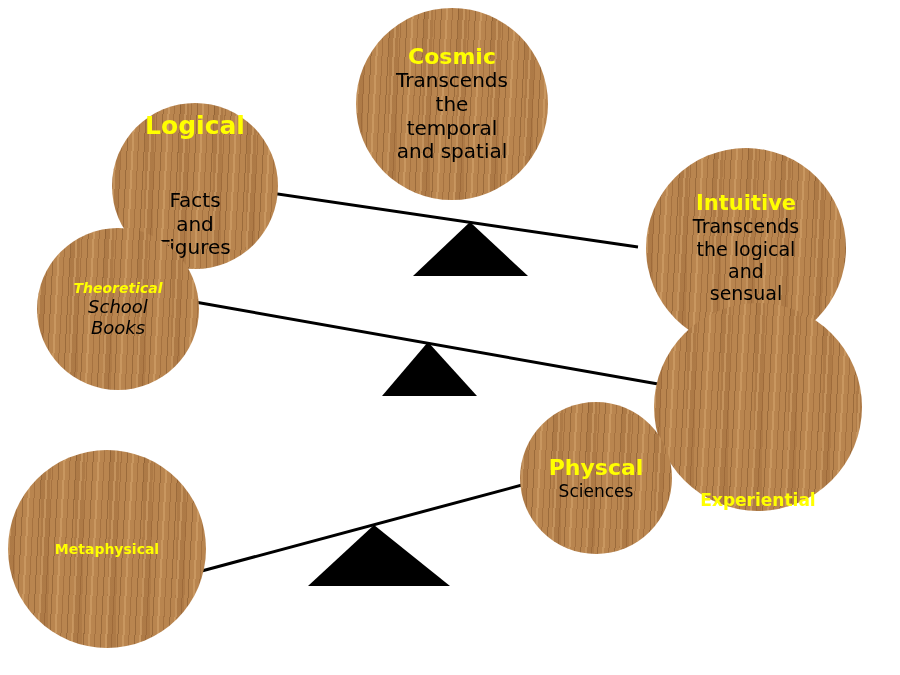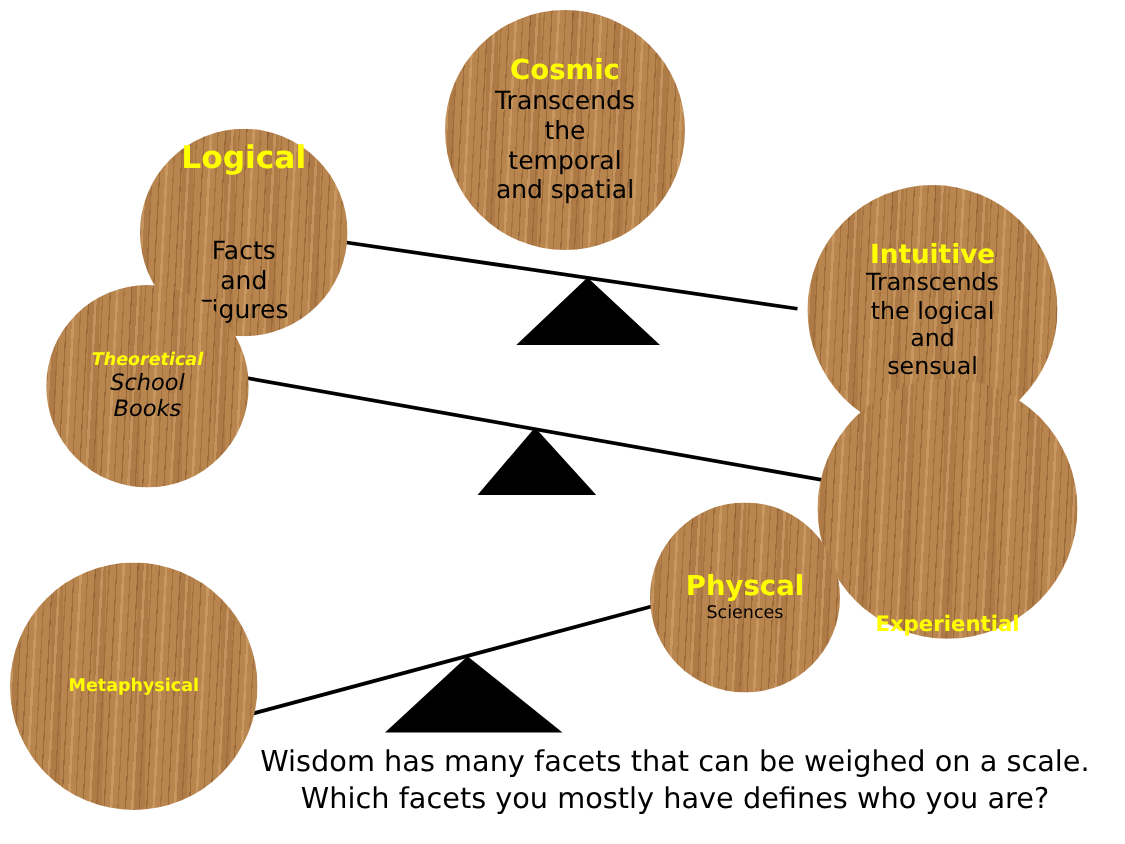--- a/index.html
+++ b/index.html
@@ -66,21 +66,21 @@
   .c-cosmic .body        { font-size: 20px; }
   .c-logical .title      { font-size: 25px; }
   .c-logical .body       { font-size: 20px; margin-top: 48px; }
   .c-intuitive .title    { font-size: 21px; }
   .c-intuitive .body     { font-size: 19px; }
   .c-theoretical .title  { font-size: 14px; }
   .c-theoretical .body   { font-size: 18px; }
   .c-experiential .title { font-size: 17px; }
   .c-experiential .body  { font-size: 21px; }
   .c-physcal .title      { font-size: 22px; }
-  .c-physcal .body       { font-size: 14px; }
+  .c-physcal .body       { font-size: 17px; }
   .c-metaphysical .title { font-size: 14px; }
   .c-metaphysical .body  { font-size: 19px; }
 
   .caption {
     position: absolute;
     left: 190px;
     top: 596px;
     width: 700px;
     text-align: center;
     color: #000000;
@@ -141,18 +141,14 @@
 
   <div class="facet c-physcal">
     <span class="title">Physcal</span>
     <span class="body">Sciences</span>
   </div>
 
   <div class="facet c-metaphysical">
     <span class="title">Metaphysical</span>
   </div>
 
-  <div class="caption">
-    <div>Wisdom has many facets that can be weighed on a scale.</div>
-    <div>Which facets you mostly have defines who you are?</div>
-  </div>
 
 </div>
 
 </body></html>

